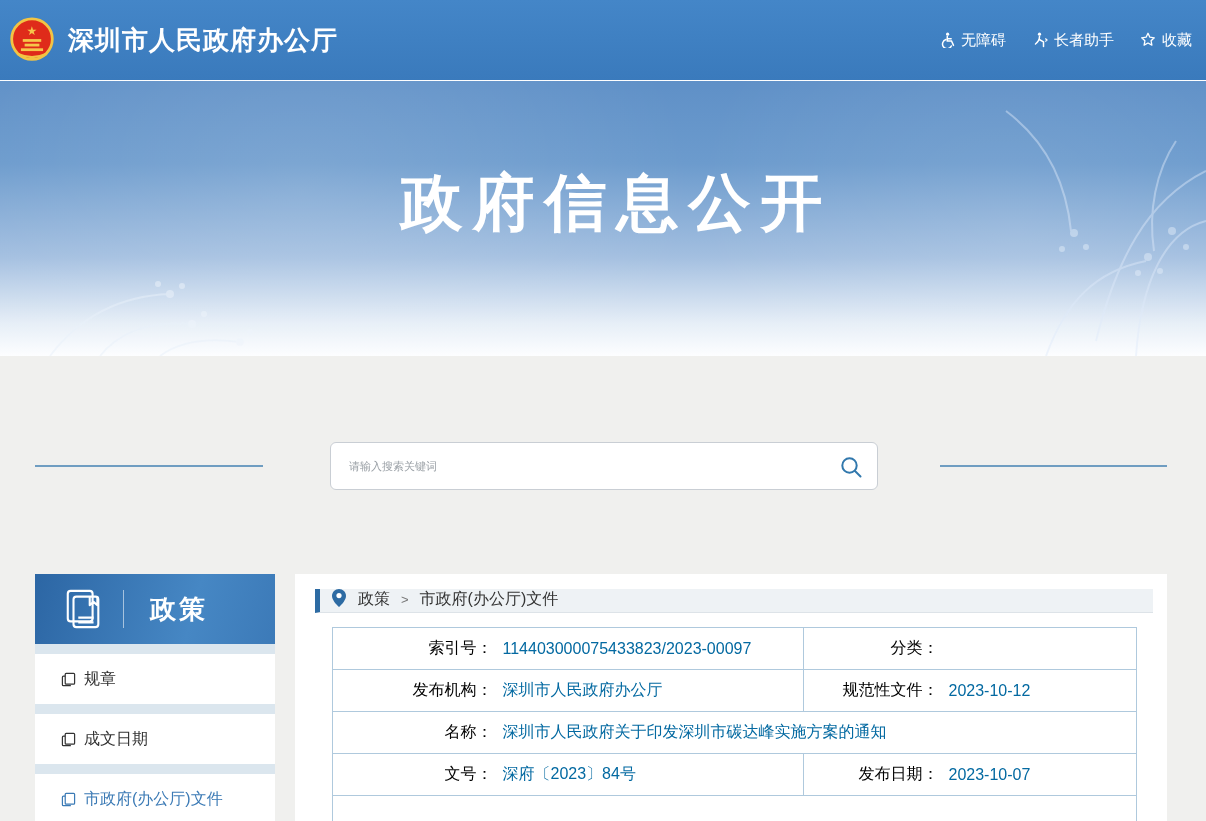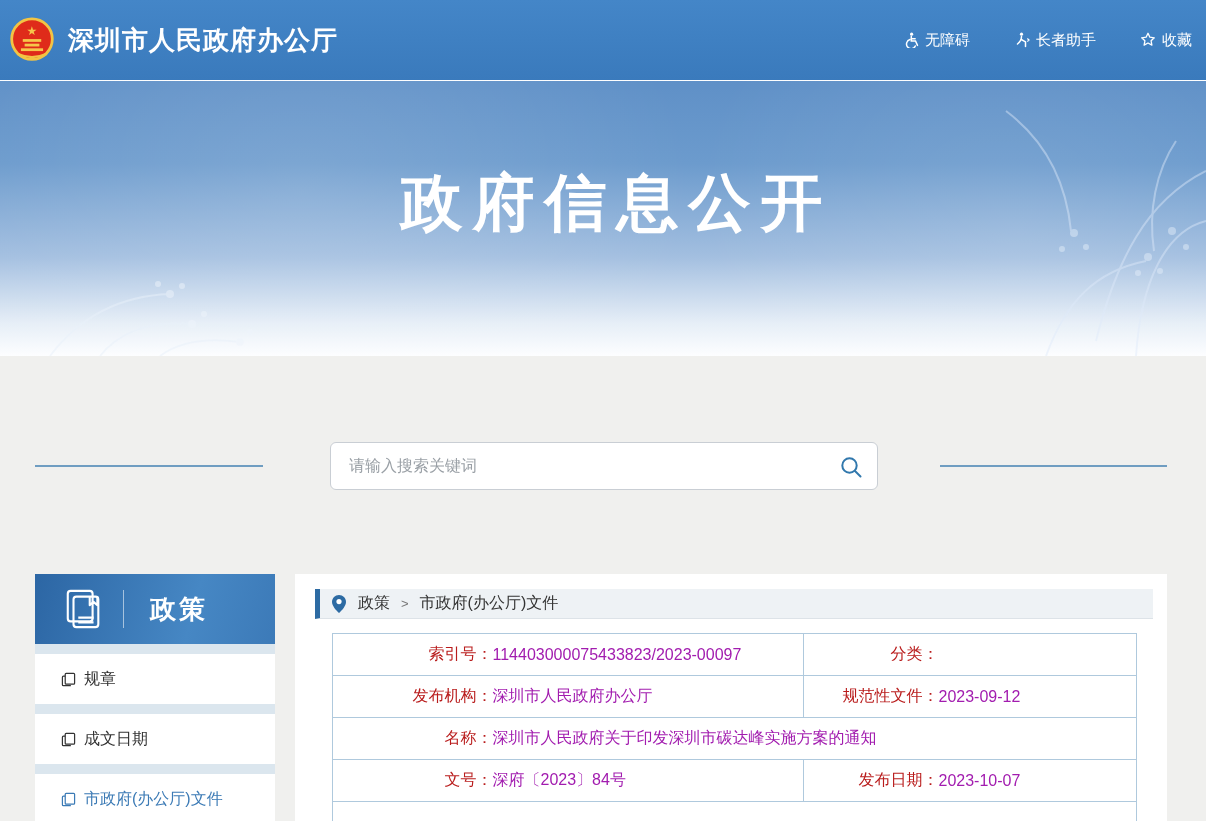--- a/index.html
+++ b/index.html
@@ -4,21 +4,21 @@
 <style>
   html,body{margin:0;padding:0;background:#f0f0ee;}
   .page{width:1206px;height:821px;overflow:hidden;position:relative;
         font-family:"Liberation Sans","DejaVu Sans",sans-serif;background:#f0f0ee;}
 
   
   .topbar{height:80px;background:linear-gradient(180deg,#4486c8 0%,#3a7abc 100%);
           display:flex;align-items:center;padding:0 14px 0 8px;box-sizing:border-box;position:relative;}
   .emblem{width:48px;height:48px;margin-right:12px;flex:0 0 auto;}
   .site-title{color:#fff;font-size:26px;font-weight:bold;letter-spacing:1px;}
-  .top-links{margin-left:auto;display:flex;gap:44px;align-items:flex-end;}
+  .top-links{margin-left:auto;display:flex;gap:26px;align-items:flex-end;}
   .top-link{display:flex;align-items:center;gap:6px;color:#fff;font-size:15px;cursor:pointer;white-space:nowrap;}
   .tl-ico{display:inline-flex;width:16px;height:16px;align-items:center;justify-content:center;}
   .tl-ico svg{width:16px;height:16px;}
 
   
   .banner{height:275px;position:relative;overflow:hidden;border-top:1px solid rgba(255,255,255,.35);
           background:linear-gradient(180deg,#5f90c7 0%,#6c9bcd 30%,#a3bfe0 64%,#e6eef7 88%,#fdfeff 100%);}
   .curve1{position:absolute;left:-8%;top:-70%;width:66%;height:220%;border-radius:50%;
           background:radial-gradient(ellipse at center, rgba(255,255,255,0.12), rgba(255,255,255,0) 70%);}
   .curve2{position:absolute;right:-12%;top:-40%;width:55%;height:190%;border-radius:50%;transform:rotate(18deg);
@@ -29,21 +29,21 @@
                 font-size:62px;font-weight:bold;color:#fff;letter-spacing:10px;padding-left:27px;}
 
   
   .search-row{margin-top:86px;display:flex;align-items:center;height:48px;}
   .deco-line{height:0;border-top:2px solid #6f9dc1;}
   .deco-line.left{width:228px;margin-left:35px;}
   .deco-line.right{width:227px;margin-left:62px;}
   .search-box{margin-left:67px;width:548px;height:48px;box-sizing:border-box;background:#fff;
               border:1px solid #c9ced4;border-radius:6px;display:flex;align-items:center;position:relative;}
   .search-box input{border:none;outline:none;flex:1;height:100%;background:transparent;
-                    font-size:16px;color:#333;padding:0 52px 0 18px;
+                    font-size:11px;color:#333;padding:0 52px 0 18px;
                     font-family:"Liberation Sans","DejaVu Sans",sans-serif;}
   .search-box input::placeholder{color:#9aa0a6;}
   .search-btn{position:absolute;right:14px;top:12px;width:24px;height:24px;cursor:pointer;
               background:none;border:none;padding:0;display:flex;}
 
   
   .content-row{margin-top:84px;display:flex;margin-left:35px;align-items:stretch;height:420px;}
   .sidebar{width:240px;flex:0 0 auto;display:flex;flex-direction:column;}
   .side-head{height:70px;flex:0 0 auto;display:flex;align-items:center;color:#fff;
              background:linear-gradient(105deg,#2c66a4 0%,#4687c4 65%,#3c7ab8 100%);}
@@ -51,37 +51,37 @@
   .side-head .divider{width:1px;height:38px;background:rgba(255,255,255,.55);margin:0 26px 0 18px;}
   .side-title{font-size:26px;font-weight:bold;letter-spacing:3px;}
   .side-menu{background:#dbe6ee;padding:10px 0 16px;display:flex;flex-direction:column;gap:10px;flex:1;}
   .side-item{height:50px;flex:0 0 auto;background:#fff;display:flex;align-items:center;
              padding-left:26px;font-size:16px;color:#333;cursor:pointer;}
   .side-item .doc-ico{margin-right:8px;display:inline-flex;}
   .side-item.active{color:#3b7ab5;}
 
   .panel{flex:1;margin-left:20px;margin-right:39px;background:#fff;
          padding:15px 14px 0 20px;box-sizing:border-box;}
-  .breadcrumb{height:30px;background:#eef2f5;border-left:5px solid #2d6ba3;
-              border-bottom:1px solid #dde3e8;display:flex;align-items:center;
+  .breadcrumb{height:24px;background:#eef2f5;border-left:5px solid #2d6ba3;
+              border-bottom:1px solid #dde3e8;display:flex;
               font-size:16px;color:#333;box-sizing:border-box;}
   .breadcrumb .pin{margin:0 12px 0 12px;display:inline-flex;}
   .crumb{cursor:pointer;}
   .crumb-sep{margin:0 11px;color:#777;font-size:13px;}
 
   .doc-table{width:803px;margin:14px auto 0;border:1px solid #afc9dd;border-bottom:none;}
   .trow{display:flex;border-bottom:1px solid #afc9dd;min-height:41px;}
   .tcell{display:flex;align-items:center;box-sizing:border-box;}
   .tcell.c1{width:470px;flex:0 0 auto;}
   .tcell.c2{flex:1;border-left:1px solid #afc9dd;}
   .tcell.full{width:100%;}
-  .tlabel{text-align:right;font-size:16px;color:#b91c1c;flex:0 0 auto;}
+  .tlabel{text-align:right;font-size:16px;color:#000000;flex:0 0 auto;}
   .c1 .tlabel,.full .tlabel{width:160px;}
   .c2 .tlabel{width:135px;}
-  .tvalue{margin-left:0;font-size:16px;color:#a21caf;text-align:right;}
+  .tvalue{margin-left:10px;font-size:16px;color:#0369a1;text-align:right;}
   .doc-table::after{content:"";display:block;height:60px;}
 </style>
 </head>
 <body>
 
 <div class="page">
 
   <header class="topbar">
     <svg class="emblem" viewBox="0 0 52 52">
       <circle cx="26" cy="25" r="22" fill="#df2b1a" stroke="#f2c444" stroke-width="3"></circle>
@@ -247,21 +247,21 @@
               <span class="tvalue"></span>
             </div>
           </div>
           <div class="trow">
             <div class="tcell c1">
               <span class="tlabel">发布机构：</span>
               <span class="tvalue">深圳市人民政府办公厅</span>
             </div>
             <div class="tcell c2">
               <span class="tlabel">规范性文件：</span>
-              <span class="tvalue">2023-09-12</span>
+              <span class="tvalue">2023-10-12</span>
             </div>
           </div>
           <div class="trow">
             <div class="tcell full">
               <span class="tlabel">名称：</span>
               <span class="tvalue">深圳市人民政府关于印发深圳市碳达峰实施方案的通知</span>
             </div>
           </div>
           <div class="trow">
             <div class="tcell c1">

